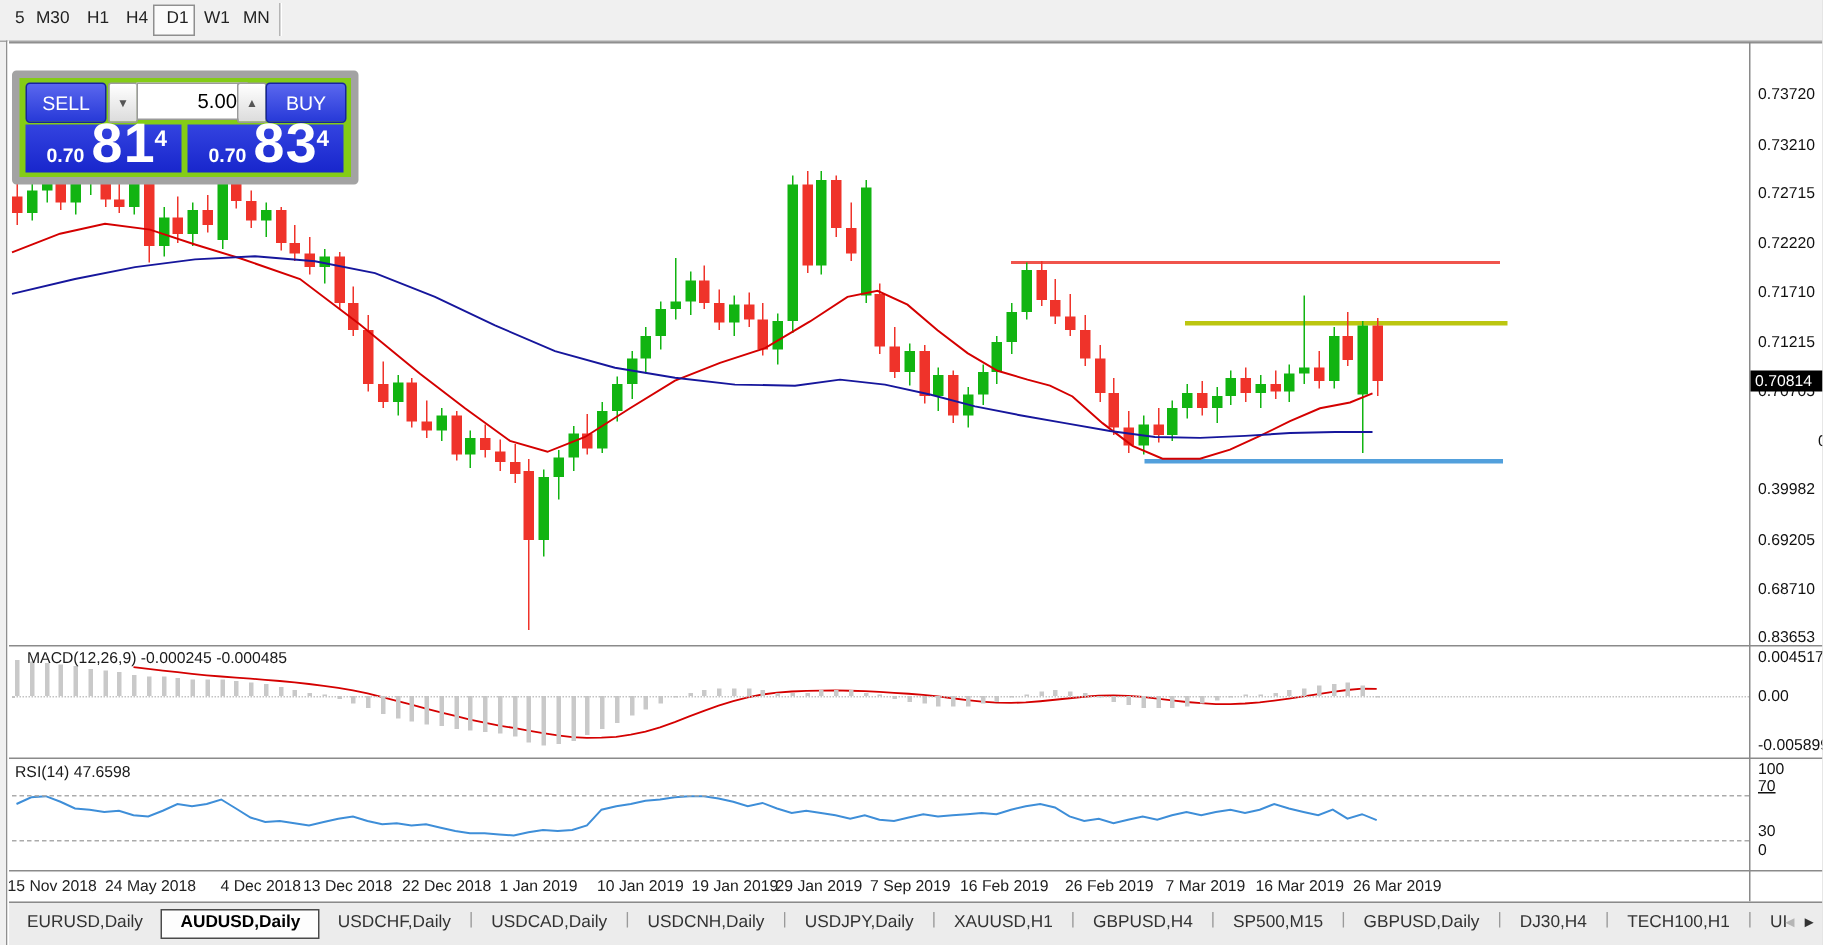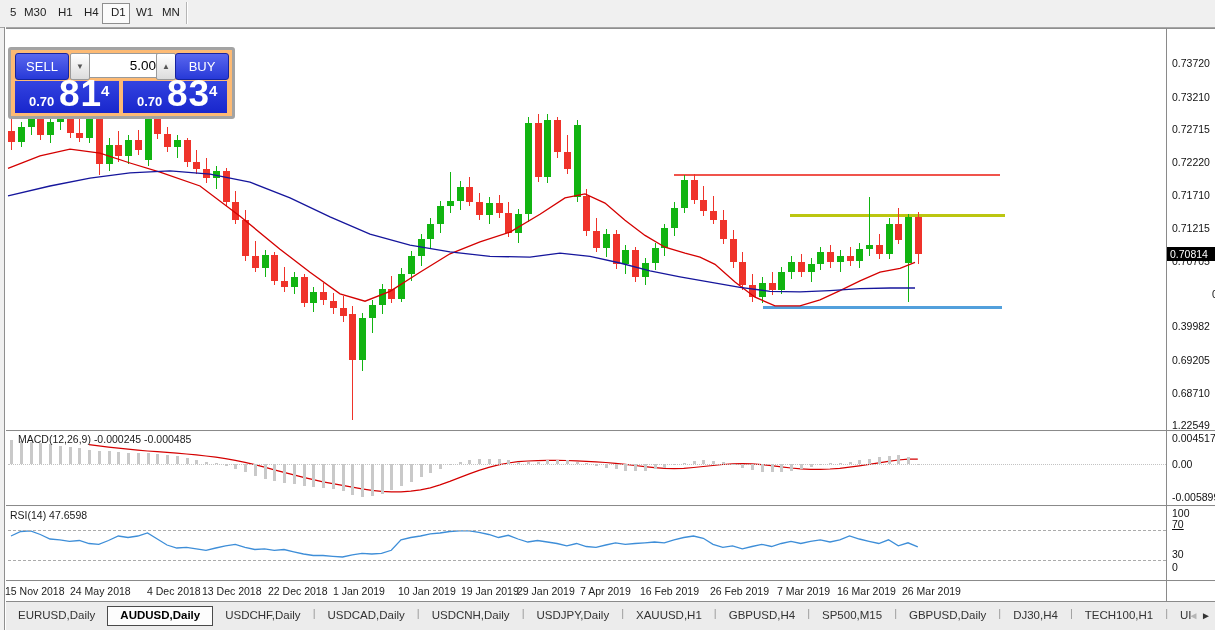--- a/index.html
+++ b/index.html
@@ -33,22 +33,22 @@
   .wick{position:absolute;width:1px;}
   .cbody{position:absolute;width:7px;}
   .bull{background:#11b411;}
   .bear{background:#ef332a;}
   .macdbar{position:absolute;width:3px;background:#c9c9c9;}
   .lvl{position:absolute;}
   .zero-dotted{position:absolute;border-top:1px dotted #c3c3c3;}
   .rsi-dash{position:absolute;border-top:1px dashed #ababab;}
   svg.overlay{position:absolute;left:0;top:0;pointer-events:none;}
   
-  .tpanel{position:absolute;left:8px;top:47px;width:221px;height:66px;background:#fdba74;
-          border-radius:3px;border:3px solid #a3a3a3;}
+  .tpanel{position:absolute;left:8px;top:47px;width:221px;height:66px;background:#84cc16;
+          border-radius:3px;border:5px solid #a3a3a3;}
   .tbtn{position:absolute;top:3px;width:52px;height:25px;border:1px solid #16239e;border-radius:3px;
         background:linear-gradient(#5a67ee,#2739d8);color:#fff;font-size:13px;text-align:center;
         line-height:25px;cursor:default;}
   .spin{position:absolute;top:3px;width:18px;height:25px;background:linear-gradient(#ffffff,#dcdcdc);
         border:1px solid #9a9a9a;border-radius:2px;color:#555;font-size:8px;text-align:center;line-height:25px;}
   .volbox{position:absolute;left:78px;top:3px;width:66px;height:23px;background:#fff;border:1px solid #9a9a9a;
           font-size:13.5px;color:#000;text-align:right;line-height:23px;padding-right:6px;}
   .pbox{position:absolute;top:31px;width:104px;height:32px;background:linear-gradient(#3343e0,#1826cc);
         color:#fff;}
   .pbox .pre{position:absolute;left:14px;bottom:4px;font-size:13px;font-weight:bold;}
@@ -408,21 +408,21 @@
       <div class="axis-label" style="top: 90.5526px;">0.73210</div>
       <div class="axis-label" style="top: 123.118px;">0.72715</div>
       <div class="axis-label" style="top: 155.684px;">0.72220</div>
       <div class="axis-label" style="top: 189.237px;">0.71710</div>
       <div class="axis-label" style="top: 221.803px;">0.71215</div>
       <div class="axis-label" style="top: 255.355px;">0.70705</div>
       <div class="axis-label" style="top: 287.921px; margin-left: 40px;">0.70210</div>
       <div class="axis-label" style="top: 320.487px;">0.39982</div>
       <div class="axis-label" style="top: 354.039px;">0.69205</div>
       <div class="axis-label" style="top: 386.605px;">0.68710</div>
-      <div class="axis-label" style="top: 419.171px;">1.22549</div>
+      <div class="axis-label" style="top: 419.171px;">0.83653</div>
     </div>
   <div id="macdlabels">
       <div class="axis-label" style="top: 432px;">0.004517</div>
       <div class="axis-label" style="top: 458px;">0.00</div>
       <div class="axis-label" style="top: 491px;">-0.005899</div>
     </div>
   <div id="rsilabels">
       <div class="axis-label" style="top: 507px;">100</div>
       <div class="axis-label" style="top: 518px; text-decoration: underline;">70</div>
       <div class="axis-label" style="top: 548px;">30</div>
@@ -431,21 +431,21 @@
   <div id="datelabels">
       <div class="date-label" style="left: 5px;">15 Nov 2018</div>
       <div class="date-label" style="left: 70px;">24 May 2018</div>
       <div class="date-label" style="left: 139px; margin-left: 8px;">4 Dec 2018</div>
       <div class="date-label" style="left: 202px;">13 Dec 2018</div>
       <div class="date-label" style="left: 268px;">22 Dec 2018</div>
       <div class="date-label" style="left: 333px;">1 Jan 2019</div>
       <div class="date-label" style="left: 398px;">10 Jan 2019</div>
       <div class="date-label" style="left: 461px;">19 Jan 2019</div>
       <div class="date-label" style="left: 517px;">29 Jan 2019</div>
-      <div class="date-label" style="left: 580px;">7 Apr 2019</div>
+      <div class="date-label" style="left: 580px;">7 Sep 2019</div>
       <div class="date-label" style="left: 640px;">16 Feb 2019</div>
       <div class="date-label" style="left: 710px;">26 Feb 2019</div>
       <div class="date-label" style="left: 777px;">7 Mar 2019</div>
       <div class="date-label" style="left: 837px;">16 Mar 2019</div>
       <div class="date-label" style="left: 902px;">26 Mar 2019</div>
     </div>
   <div class="price-tag" style="top:247px">0.70814</div>
 
   <div class="tpanel">
     <div class="tbtn" style="left:4px">SELL</div>

